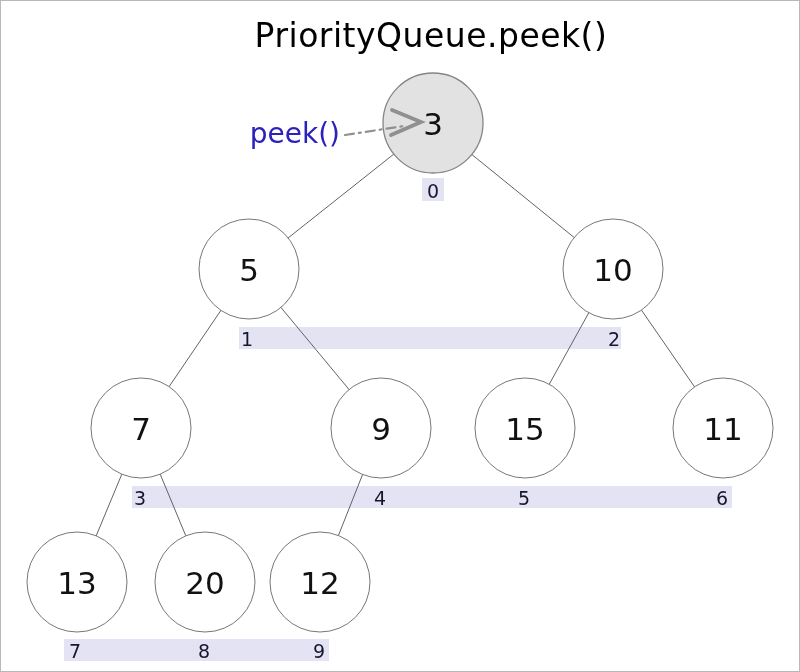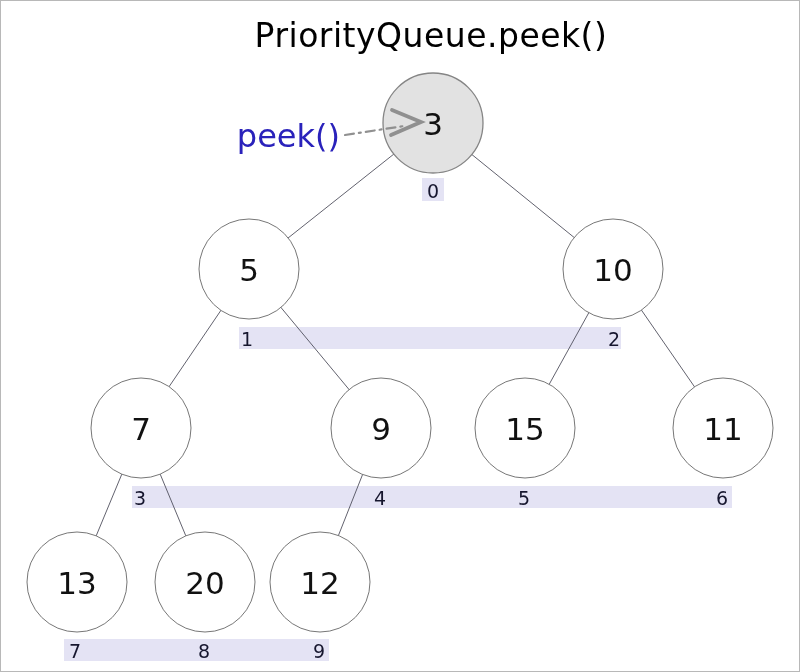--- a/index.html
+++ b/index.html
@@ -27,21 +27,21 @@
     line-height: 1.25;
     color: var(--c-title_text, #000);
     letter-spacing: 0.5px;
   }
   .peek-label {
     position: absolute;
     top: 116px;
     left: 139px;
     width: 200px;
     text-align: right;
-    font-size: 32px;
+    font-size: 28px;
     line-height: 1.2;
     color: var(--c-annotation_text, #2a22bb);
   }
   svg.diagram {
     position: absolute;
     top: 0;
     left: 0;
     width: 800px;
     height: 672px;
   }

